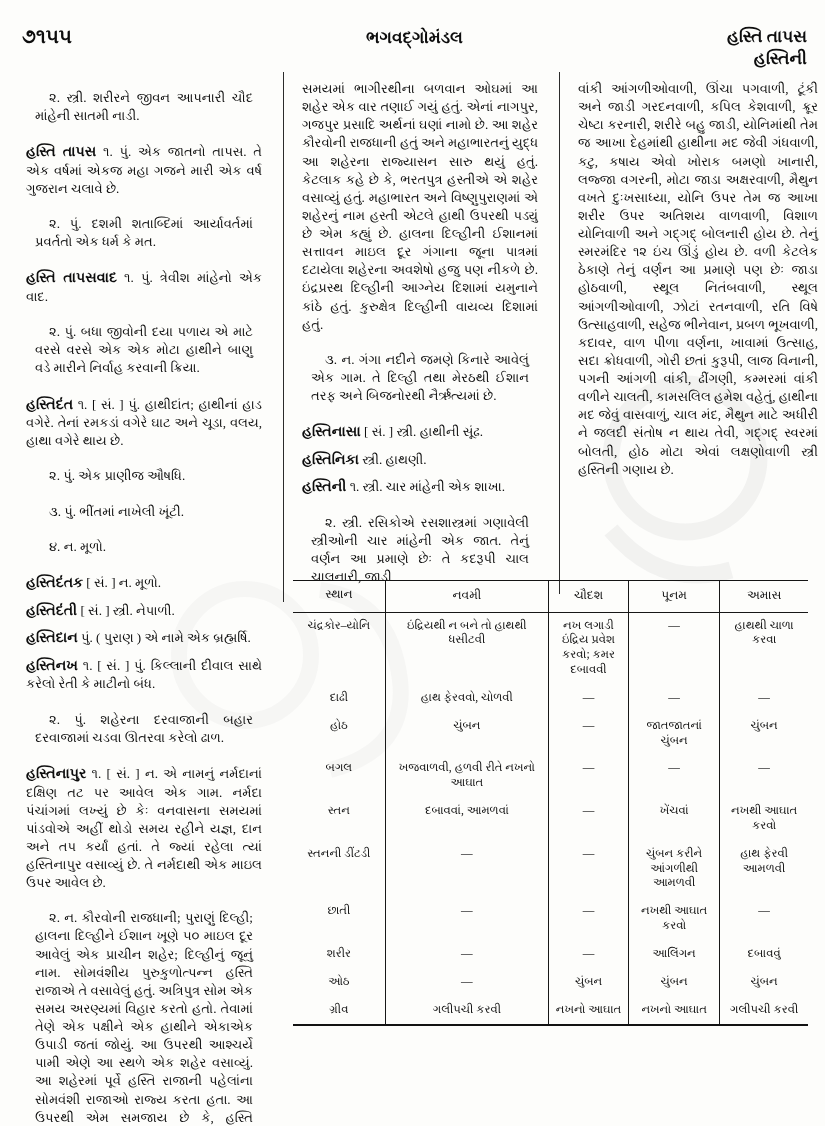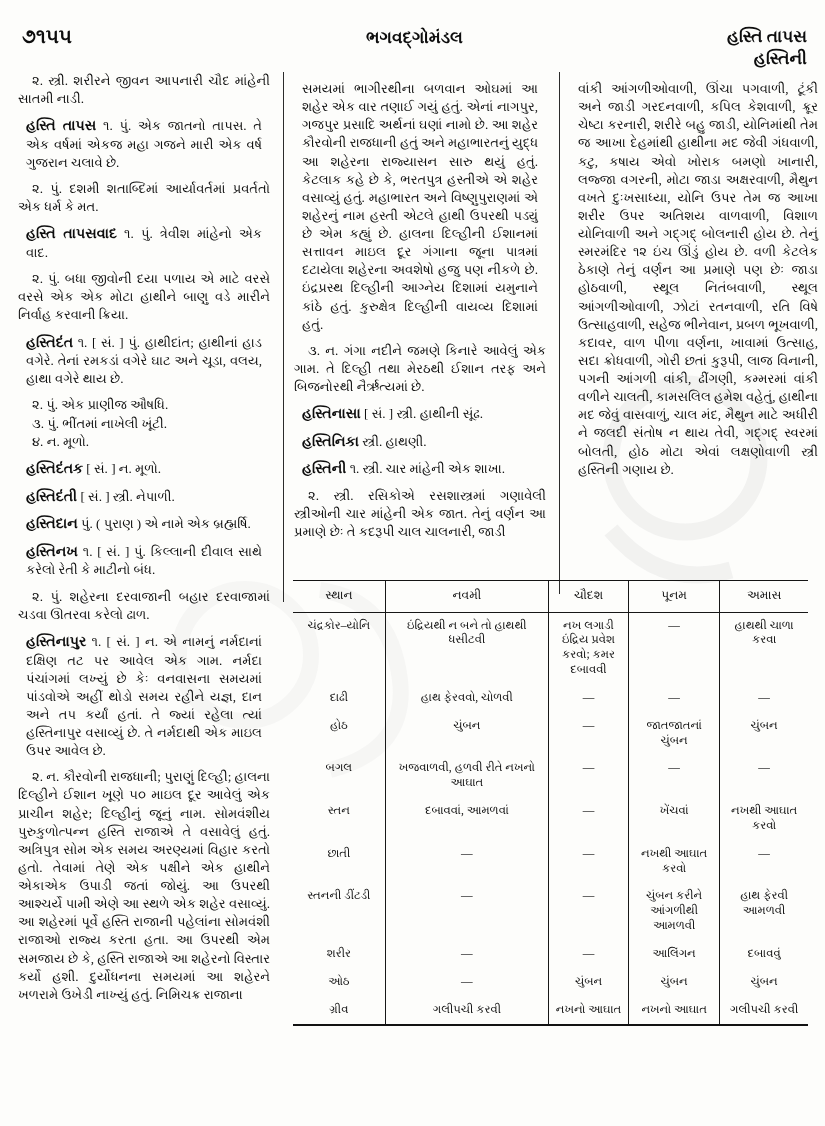--- a/index.html
+++ b/index.html
@@ -107,21 +107,21 @@
   }
   .rule-1 { left: 265px; height: 530px; }
   .rule-2 { left: 541px; height: 522px; }
 
   .entry { margin: 0 0 1px 0; }
   .entry .hw {
     font-weight: bold;
     font-size: 14.2px;
   }
   .sense {
-    margin: 0;
+    margin: 17px;
     text-indent: 14px;
   }
   .cont { margin: 8px; text-indent: 0; }
 
   
   .tbl-wrap {
     position: absolute;
     left: 293px;
     top: 580px;
     width: 515px;
@@ -135,21 +135,21 @@
   table.ref thead th {
     font-weight: normal;
     font-size: 12.2px;
     text-align: center;
     padding: 7px 3px 8px 3px;
     border-bottom: 1.6px solid #171717;
     border-right: 1px solid #171717;
     vertical-align: middle;
   }
   table.ref thead th:last-child { border-right: none; }
-  table.ref thead th:first-child { border-right: 1px solid #171717; }
+  table.ref thead th:first-child { border-right: 1px solid #171717; font-family: Liberation Mono, monospace; }
   table.ref tbody td {
     text-align: center;
     padding: 6px 3px 7px 3px;
     border-right: 1px solid #171717;
     vertical-align: top;
   }
   table.ref tbody td:last-child { border-right: none; }
   .c-sthan  { width: 92px; }
   .c-navmi  { width: 170px; margin-left: 23px; }
   .c-chaud  { width: 78px; }
@@ -314,32 +314,32 @@
         <td>—</td>
       </tr>
       <tr>
         <td>સ્તન</td>
         <td>દબાવવાં,  આમળવાં</td>
         <td>—</td>
         <td>ખેંચવાં</td>
         <td>નખથી આઘાત કરવો</td>
       </tr>
       <tr>
-        <td>છાતી</td>
-        <td>—</td>
-        <td>—</td>
-        <td>નખથી આઘાત કરવો</td>
-        <td>—</td>
-      </tr>
-      <tr>
         <td>સ્તનની ડીંટડી</td>
         <td>—</td>
         <td>—</td>
         <td>ચુંબન કરીને આંગળીથી આમળવી</td>
         <td>હાથ ફેરવી આમળવી</td>
+      </tr>
+      <tr>
+        <td>છાતી</td>
+        <td>—</td>
+        <td>—</td>
+        <td>નખથી આઘાત કરવો</td>
+        <td>—</td>
       </tr>
       <tr>
         <td>શરીર</td>
         <td>—</td>
         <td>—</td>
         <td>આલિંગન</td>
         <td>દબાવવું</td>
       </tr>
       <tr>
         <td>ઓઠ</td>

